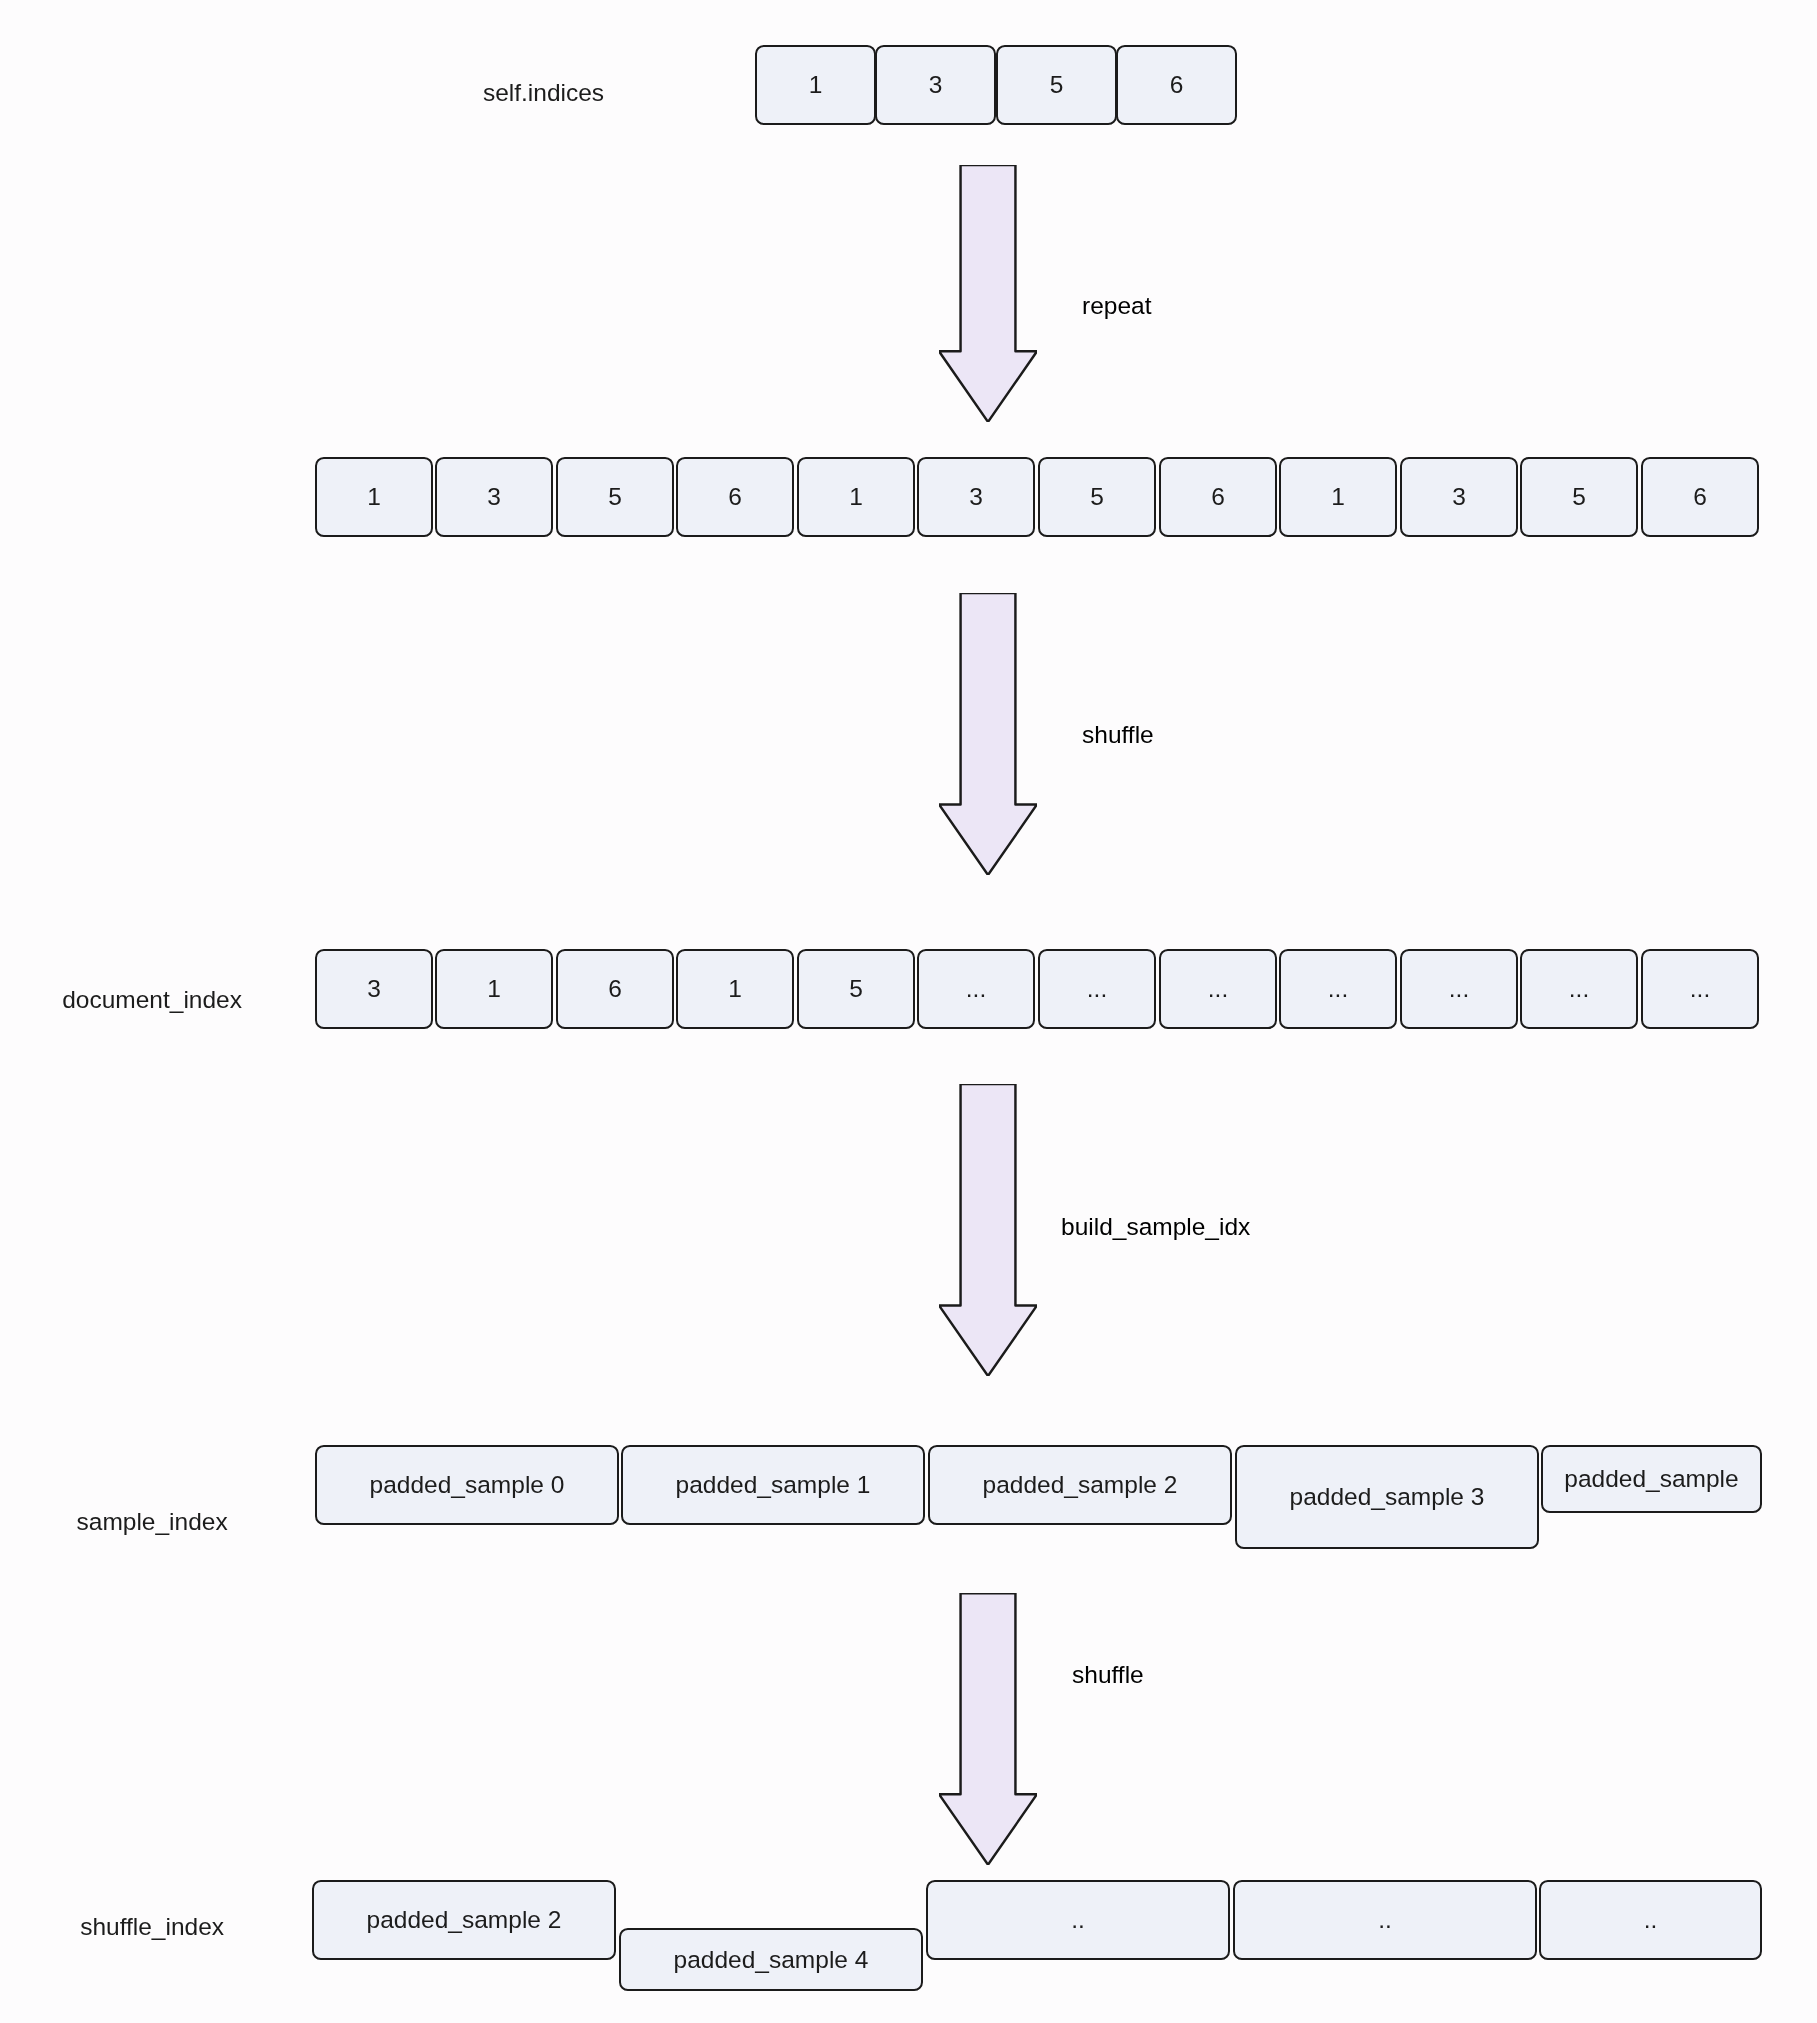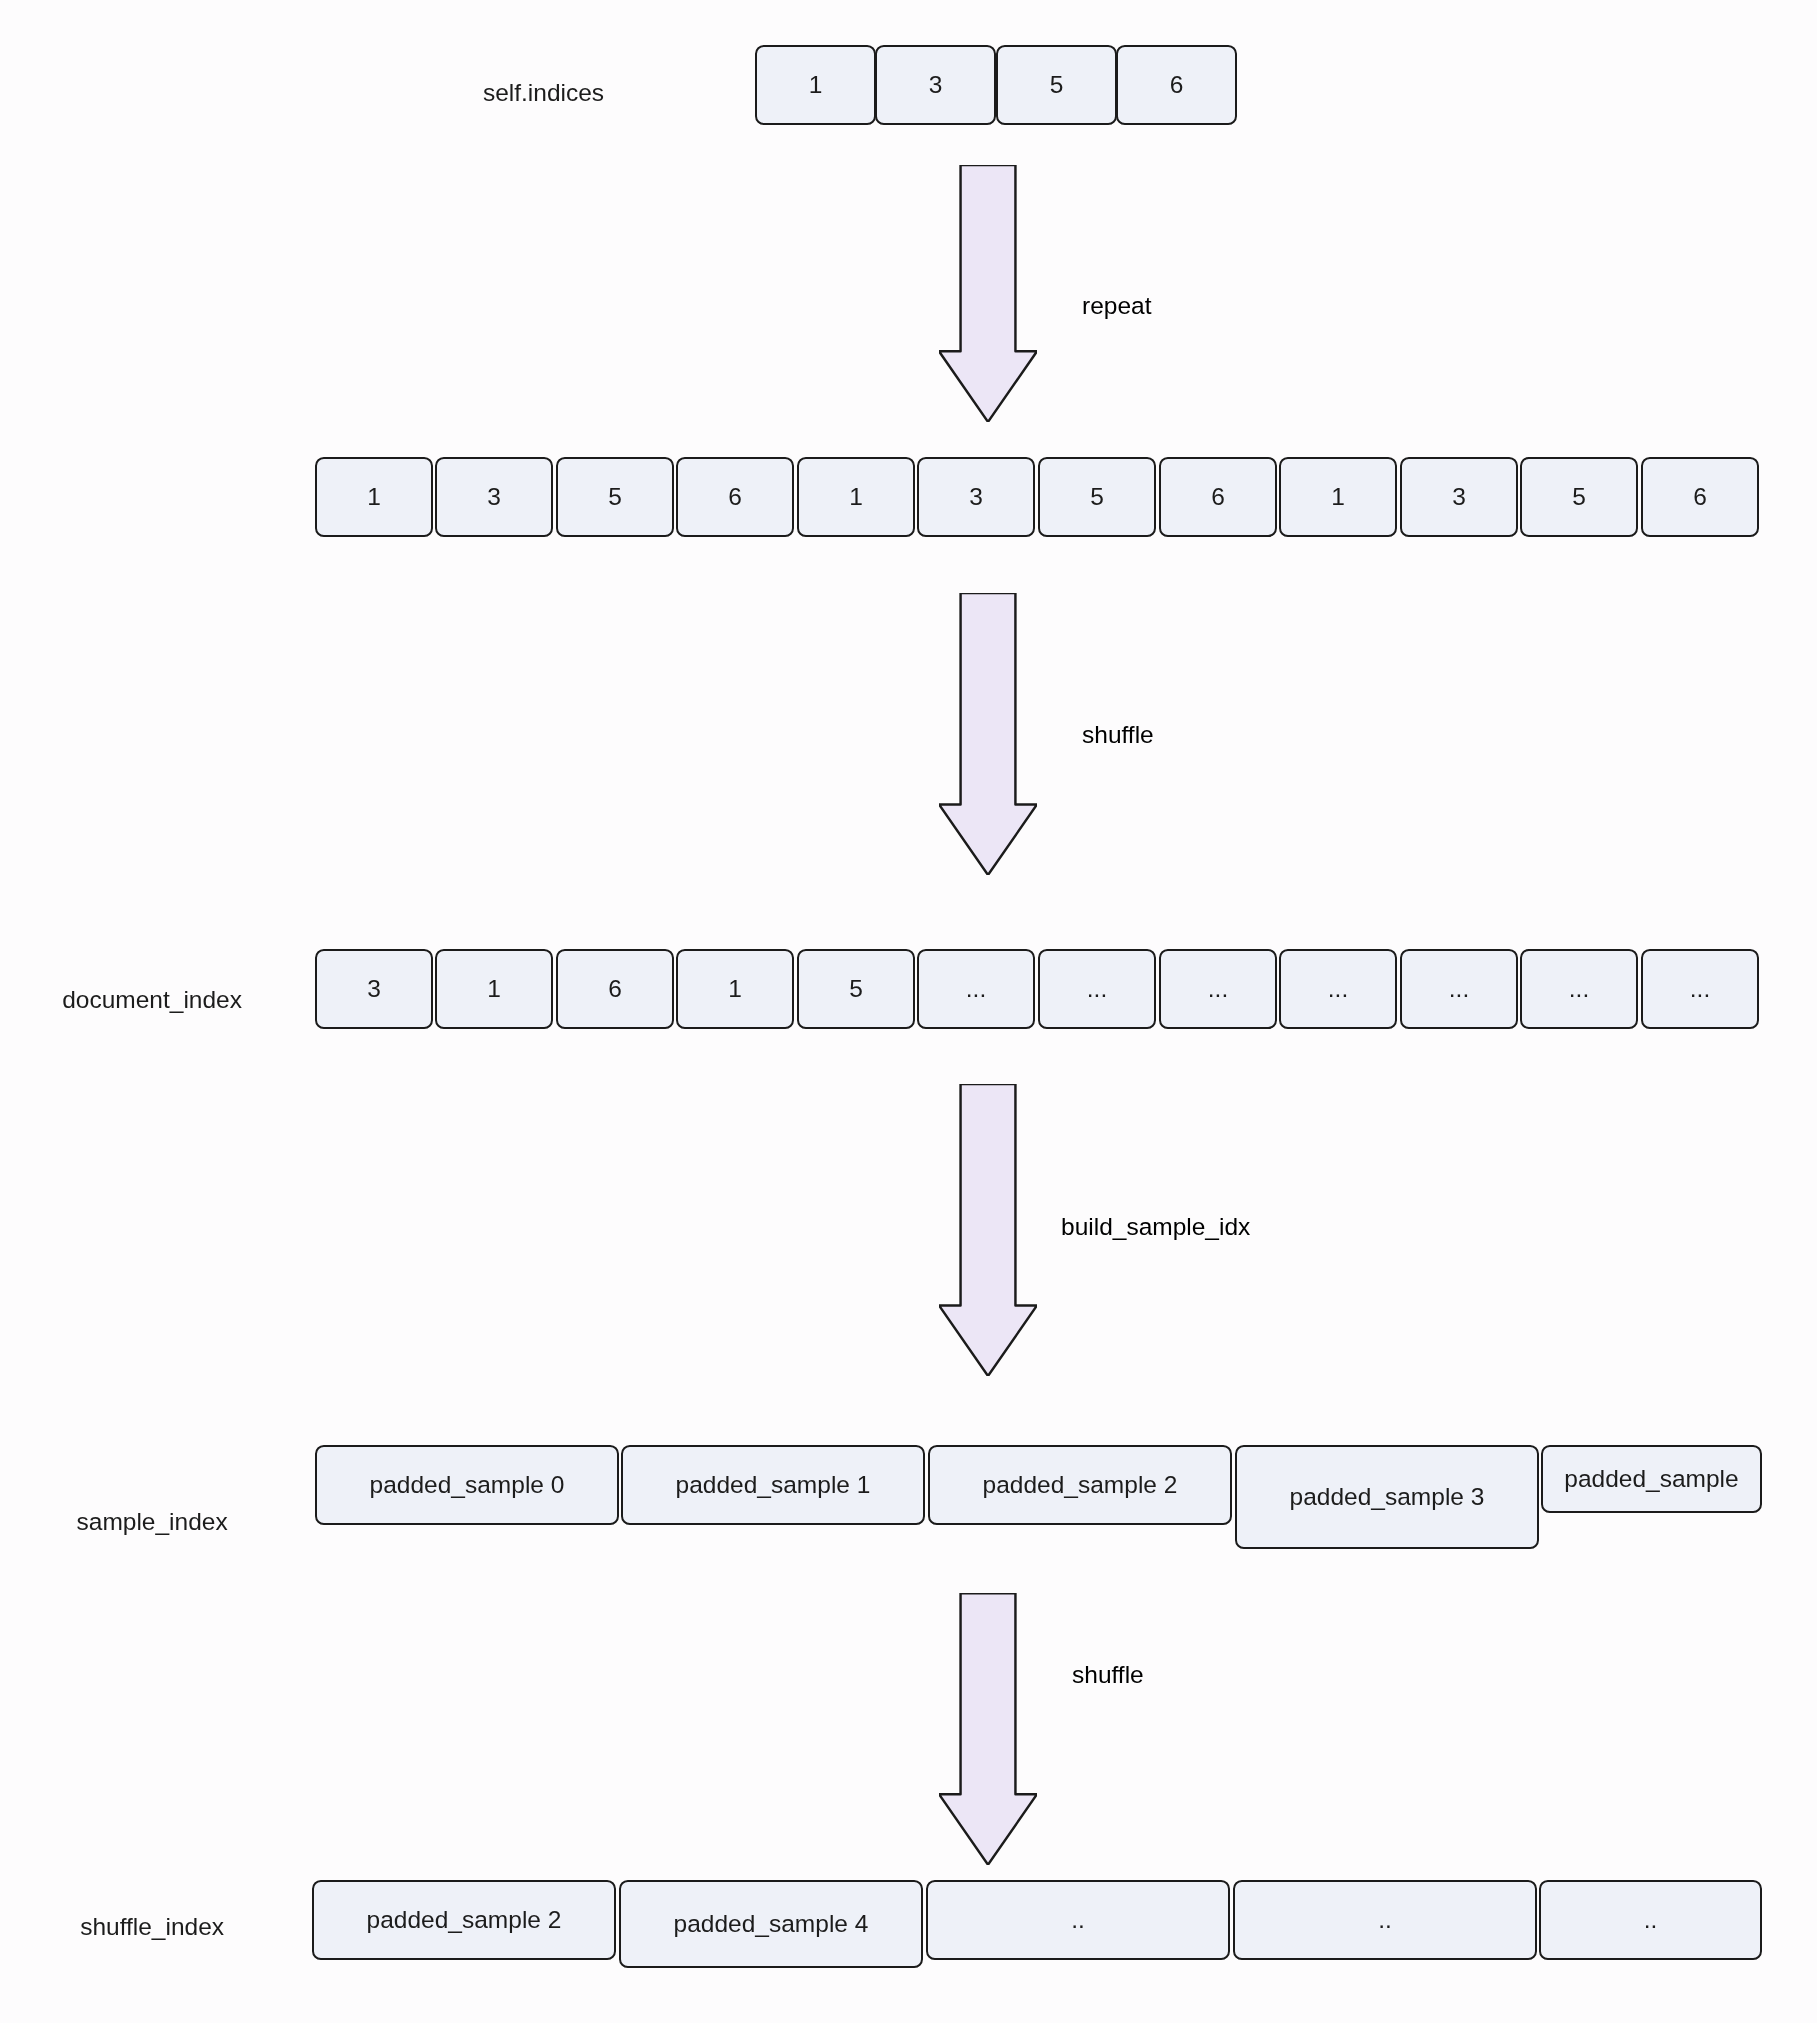--- a/index.html
+++ b/index.html
@@ -128,19 +128,19 @@
   <div class="arrow" style="left: 939px; top: 1593px;">
     <svg width="98" height="272" viewBox="0 0 100 277">
       <polygon points="22,0 78,0 78,205 100,205 50,277 0,205 22,205" fill="#ece6f6" stroke="#1b1b1b" stroke-width="2.5" stroke-linejoin="round"></polygon>
     </svg>
   </div>
   <div class="arrow-label" style="left: 1072px; top: 1661px;">shuffle</div>
 
   <div class="row-label" style="left: 19.6px; top: 1913px; width: 265px;">shuffle_index</div>
 
   <div class="box" style="left: 312px; top: 1880px; width: 304px; height: 80px;">padded_sample  2</div>
-  <div class="box" style="left: 619px; top: 1880px; width: 304px; height: 88px;">padded_sample 4</div>
+  <div class="box" style="left: 619px; top: 1928px; width: 304px; height: 63px;">padded_sample 4</div>
   <div class="box" style="left: 926px; top: 1880px; width: 304px; height: 80px;">..</div>
   <div class="box" style="left: 1233px; top: 1880px; width: 304px; height: 80px;">..</div>
   <div class="box" style="left: 1539px; top: 1880px; width: 223px; height: 80px;">..</div>
 
 </div>
 
 
 </body></html>

